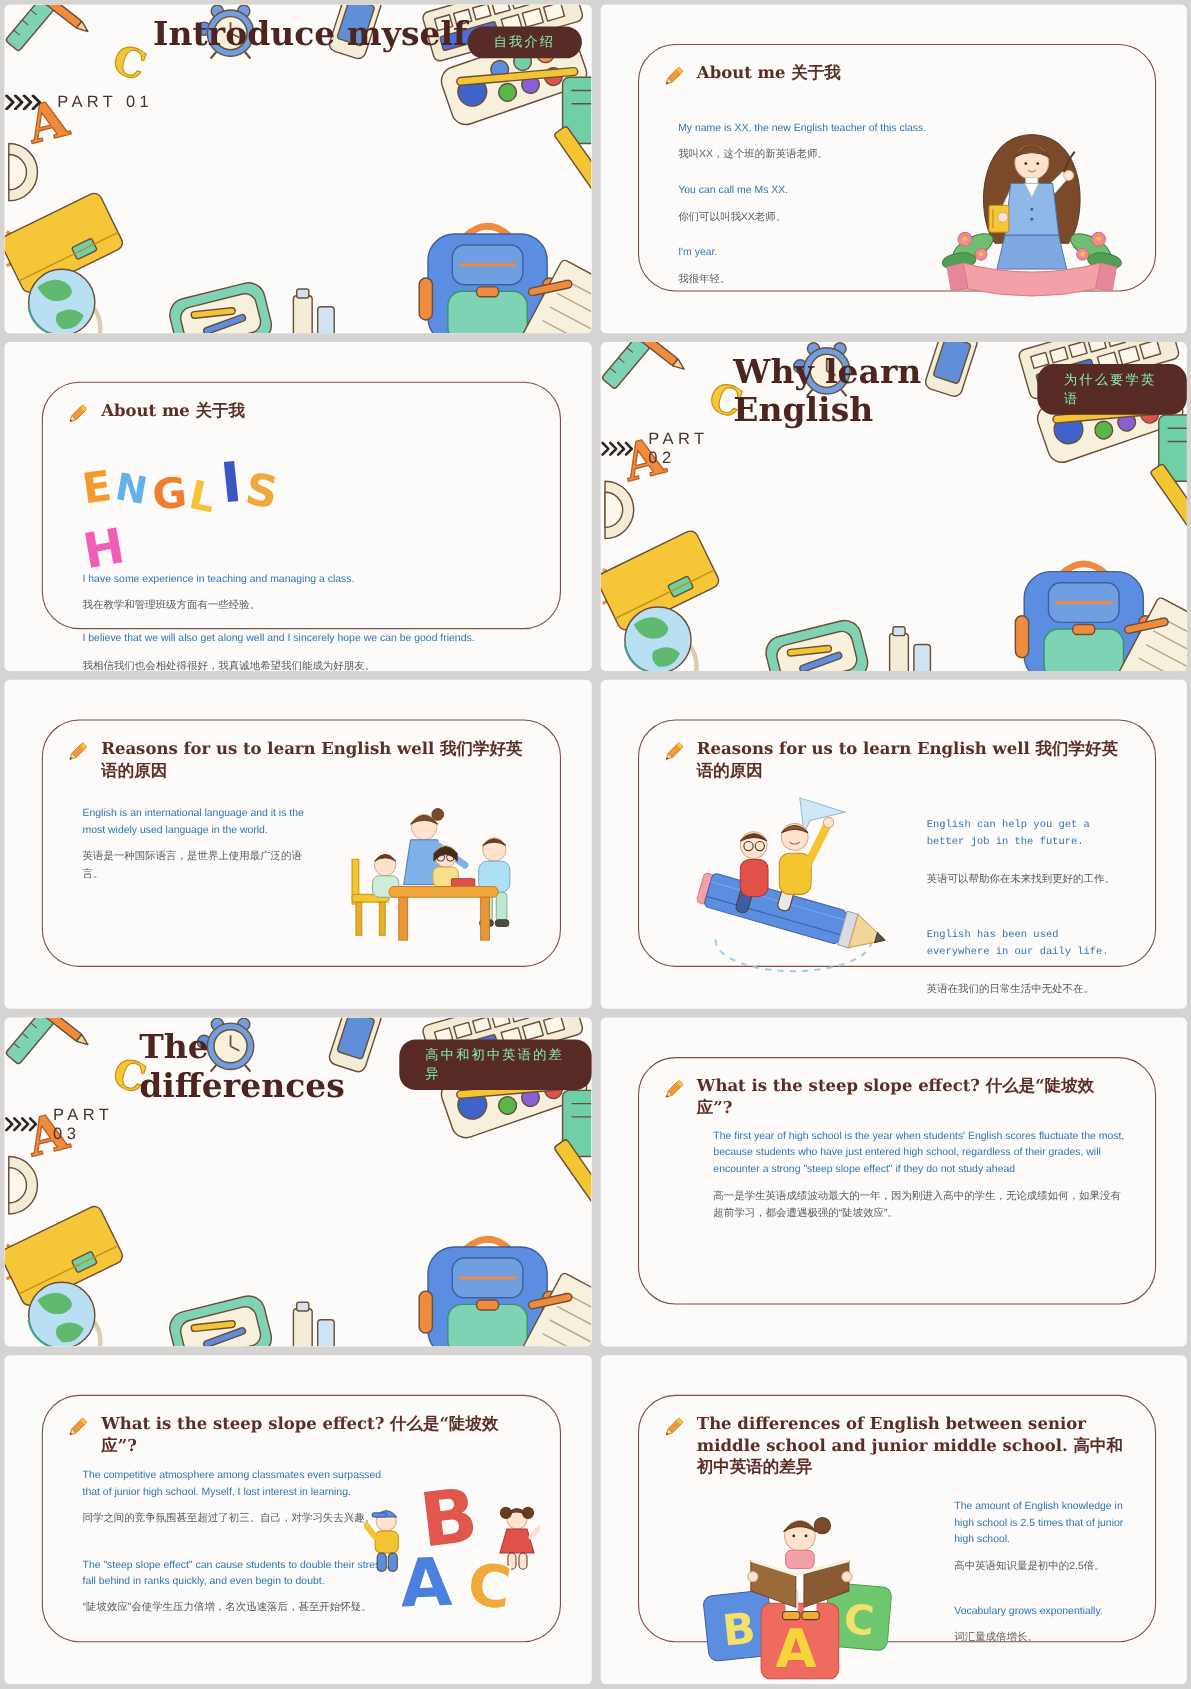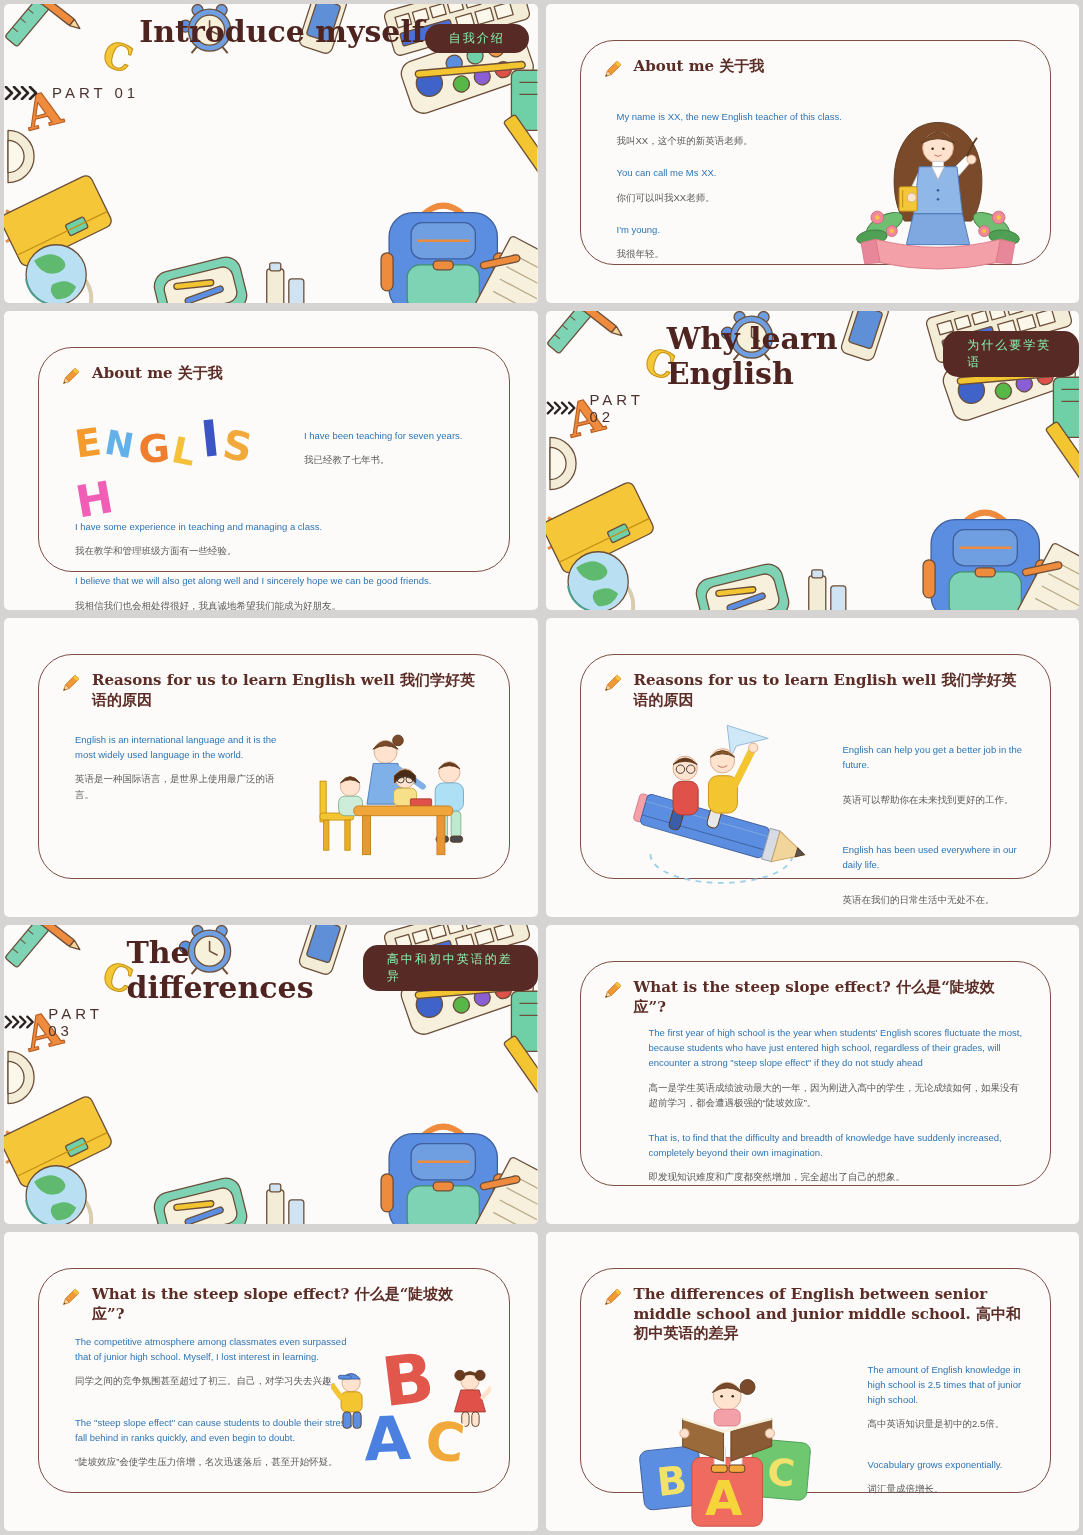--- a/index.html
+++ b/index.html
@@ -50,21 +50,21 @@
   .s3 .row1 .pair{padding-top:22px;}
   .wordart{width:215px;flex:0 0 auto;padding:4px 14px 0 0;}
   .wordart span{display:inline-block;font-family:"DejaVu Sans",sans-serif;font-weight:700;}
   .s5 .body{display:flex;justify-content:center;}
   .s5 .textcol{width:53%;padding-top:4px;}
   .s5 .pair{margin-bottom:26px;}
   .s5 .ill{margin-left:auto;align-self:center;}
   .s6 .body{display:flex;margin-top:6px;}
   .s6 .illcol{flex:0 0 200px;}
   .s6 .textcol{flex:1;padding-left:26px;padding-top:26px;}
-  .s6 .en{margin-bottom:20px;}
+  .s6 .en{margin-bottom:20px;font-family:Liberation Mono, monospace;}
   .s6 .pair{margin-bottom:34px;}
   .s8 .body{margin-top:8px;margin-left:48px;}
   .s8 .pair{margin-bottom:20px;}
   .s9 .body{margin-top:10px;}
   .s9 .textcol{width:70%;}
   .s9 .pair{margin-bottom:26px;}
   .s9 .ill{position:absolute;right:18px;bottom:26px;}
   .s10 .body{display:flex;margin-top:4px;}
   .s10 .illcol{flex:0 0 215px;margin-left:6px;}
   .s10 .textcol{flex:1;padding-left:30px;padding-top:14px;}
@@ -405,21 +405,21 @@
         <div class="textcol">
           <div class="pair">
             <p class="en">My name is XX, the new English teacher of this class.</p>
             <p class="zh">我叫XX，这个班的新英语老师。</p>
           </div>
           <div class="pair">
             <p class="en">You can call me Ms XX.</p>
             <p class="zh">你们可以叫我XX老师。</p>
           </div>
           <div class="pair">
-            <p class="en">I'm young.</p>
+            <p class="en">I'm year.</p>
             <p class="zh">我很年轻。</p>
           </div>
         </div>
         <svg class="ill" width="172" height="163">
             <use href="#ill-teacher"></use>
           </svg>
       </div>
     </div>
   </div>
 
@@ -435,24 +435,20 @@
         <div class="row1">
           <div class="wordart">
             <span style="color:#f39c2d;font-size:38px;transform:rotate(-8deg)">E</span>
             <span style="color:#62b1e8;font-size:34px;transform:rotate(10deg)">N</span>
             <span style="color:#ef7f2e;font-size:38px;transform:rotate(-5deg) translateY(6px)">G</span>
             <span style="color:#f6c13a;font-size:36px;transform:rotate(12deg) translateY(8px)">L</span>
             <span style="color:#3b55c4;font-size:50px;transform:rotate(-6deg)">I</span>
             <span style="color:#f2a93b;font-size:40px;transform:rotate(10deg) translateY(4px)">S</span>
             <span style="color:#f05fb5;font-size:44px;transform:rotate(-10deg) translateY(6px)">H</span>
           </div>
-          <div class="pair">
-            <p class="en">I have been teaching for seven years.</p>
-            <p class="zh">我已经教了七年书。</p>
-          </div>
         </div>
         <div class="pair">
           <p class="en">I have some experience in teaching and managing a class.</p>
           <p class="zh">我在教学和管理班级方面有一些经验。</p>
         </div>
         <div class="pair">
           <p class="en">I believe that we will also get along well and I sincerely hope we can be good friends.</p>
           <p class="zh">我相信我们也会相处得很好，我真诚地希望我们能成为好朋友。</p>
         </div>
       </div>
@@ -543,24 +539,20 @@
         <svg class="pencil" width="22" height="22">
             <use href="#pencil"></use>
           </svg>
         <h2 class="heading">What is the steep slope effect? 什么是“陡坡效应”?</h2>
       </div>
       <div class="body">
         <div class="pair">
           <p class="en">The first year of high school is the year when students' English scores fluctuate the most, because students who have just entered high school, regardless of their grades, will encounter a strong "steep slope effect" if they do not study ahead</p>
           <p class="zh">高一是学生英语成绩波动最大的一年，因为刚进入高中的学生，无论成绩如何，如果没有超前学习，都会遭遇极强的“陡坡效应”。</p>
         </div>
-        <div class="pair">
-          <p class="en">That is, to find that the difficulty and breadth of knowledge have suddenly increased, completely beyond their own imagination.</p>
-          <p class="zh">即发现知识难度和广度都突然增加，完全超出了自己的想象。</p>
-        </div>
       </div>
     </div>
   </div>
 
   <div class="slide s9">
     <div class="card">
       <div class="head">
         <svg class="pencil" width="22" height="22">
             <use href="#pencil"></use>
           </svg>

